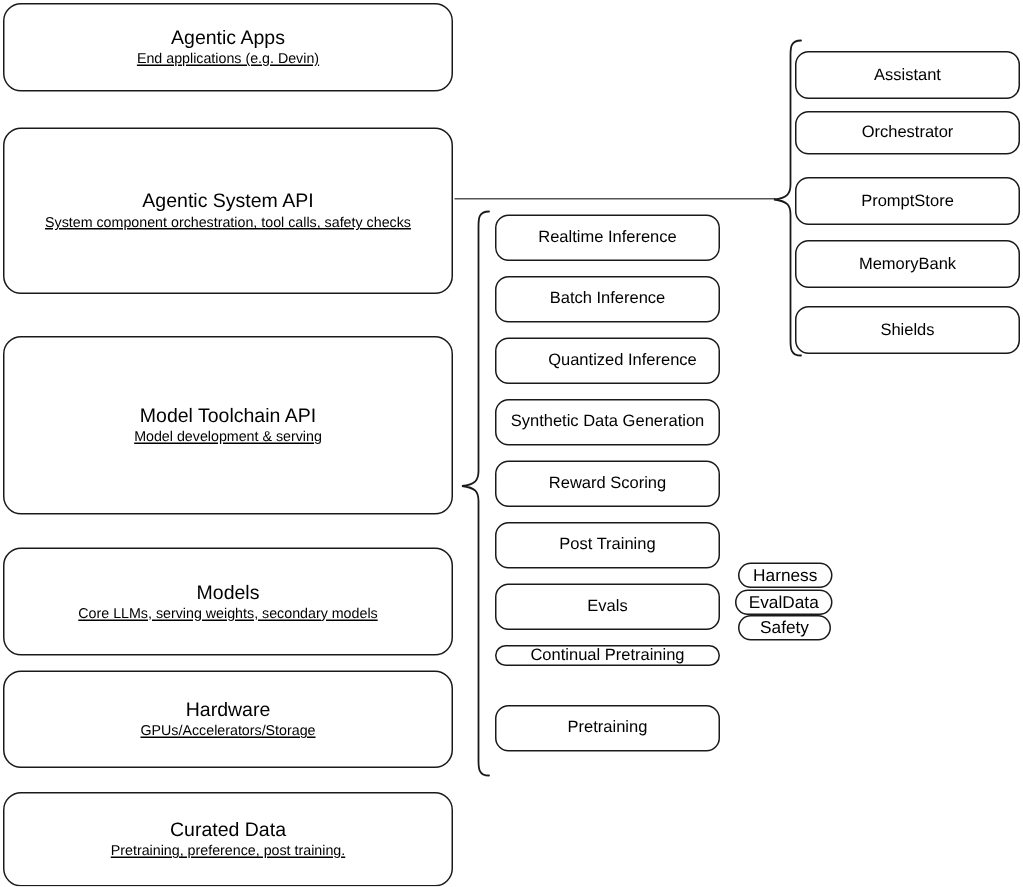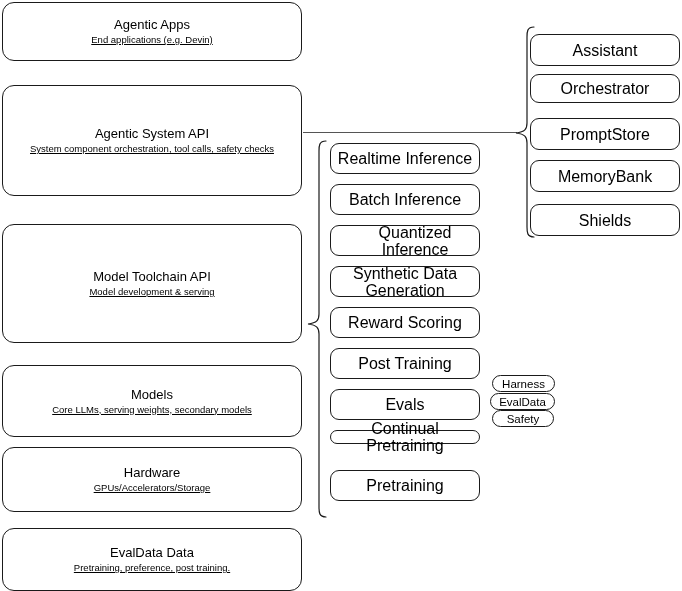--- a/index.html
+++ b/index.html
@@ -18,40 +18,39 @@
   .node {
     position: absolute;
     box-sizing: border-box;
     border: 1px solid #1a1a1a;
     border-radius: 12px;
     background: #ffffff;
     display: flex;
     flex-direction: column;
     align-items: center;
     justify-content: center;
-    text-align: center;
     color: #000000;
   }
   .node .title {
     font-size: 13px;
     line-height: 17px;
     color: #000000;
   }
   .node .subtitle {
     font-size: 9.5px;
     line-height: 14px;
     color: #000000;
     margin-top: 0;
     text-decoration: underline;
   }
   .node.small {
     border-radius: 9px;
   }
   .node.small .title {
-    font-size: 16px;
+    font-size: 11px;
   }
   .pill {
     position: absolute;
     box-sizing: border-box;
     border: 1px solid #1a1a1a;
     border-radius: 999px;
     background: #ffffff;
     display: flex;
     align-items: center;
     justify-content: center;
@@ -98,21 +97,21 @@
     <div class="title">Models</div>
     <div class="subtitle">Core LLMs, serving weights, secondary models</div>
   </div>
 
   <div class="node" style="left:2px; top:447px; width:300px; height:65px;">
     <div class="title">Hardware</div>
     <div class="subtitle">GPUs/Accelerators/Storage</div>
   </div>
 
   <div class="node" style="left:2px; top:528px; width:300px; height:63px;">
-    <div class="title">EvalData Data</div>
+    <div class="title">Curated Data</div>
     <div class="subtitle">Pretraining, preference, post training.</div>
   </div>
 
   <div class="connector" style="left:303px; top:132px; width:214px;"></div>
 
   <div class="brace-wrap" style="left:306px; top:140px; width:22px; height:378px;">
     <svg width="22" height="378" viewBox="0 0 22 378">
       <path d="M20 1 C13 1 13 6 13 11 L13 174 C13 180 11 183 2 184 C11 185 13 188 13 194 L13 367 C13 372 13 377 20 377" fill="none" stroke="#1a1a1a" stroke-width="1.2" stroke-linecap="round"></path>
     </svg>
   </div>

